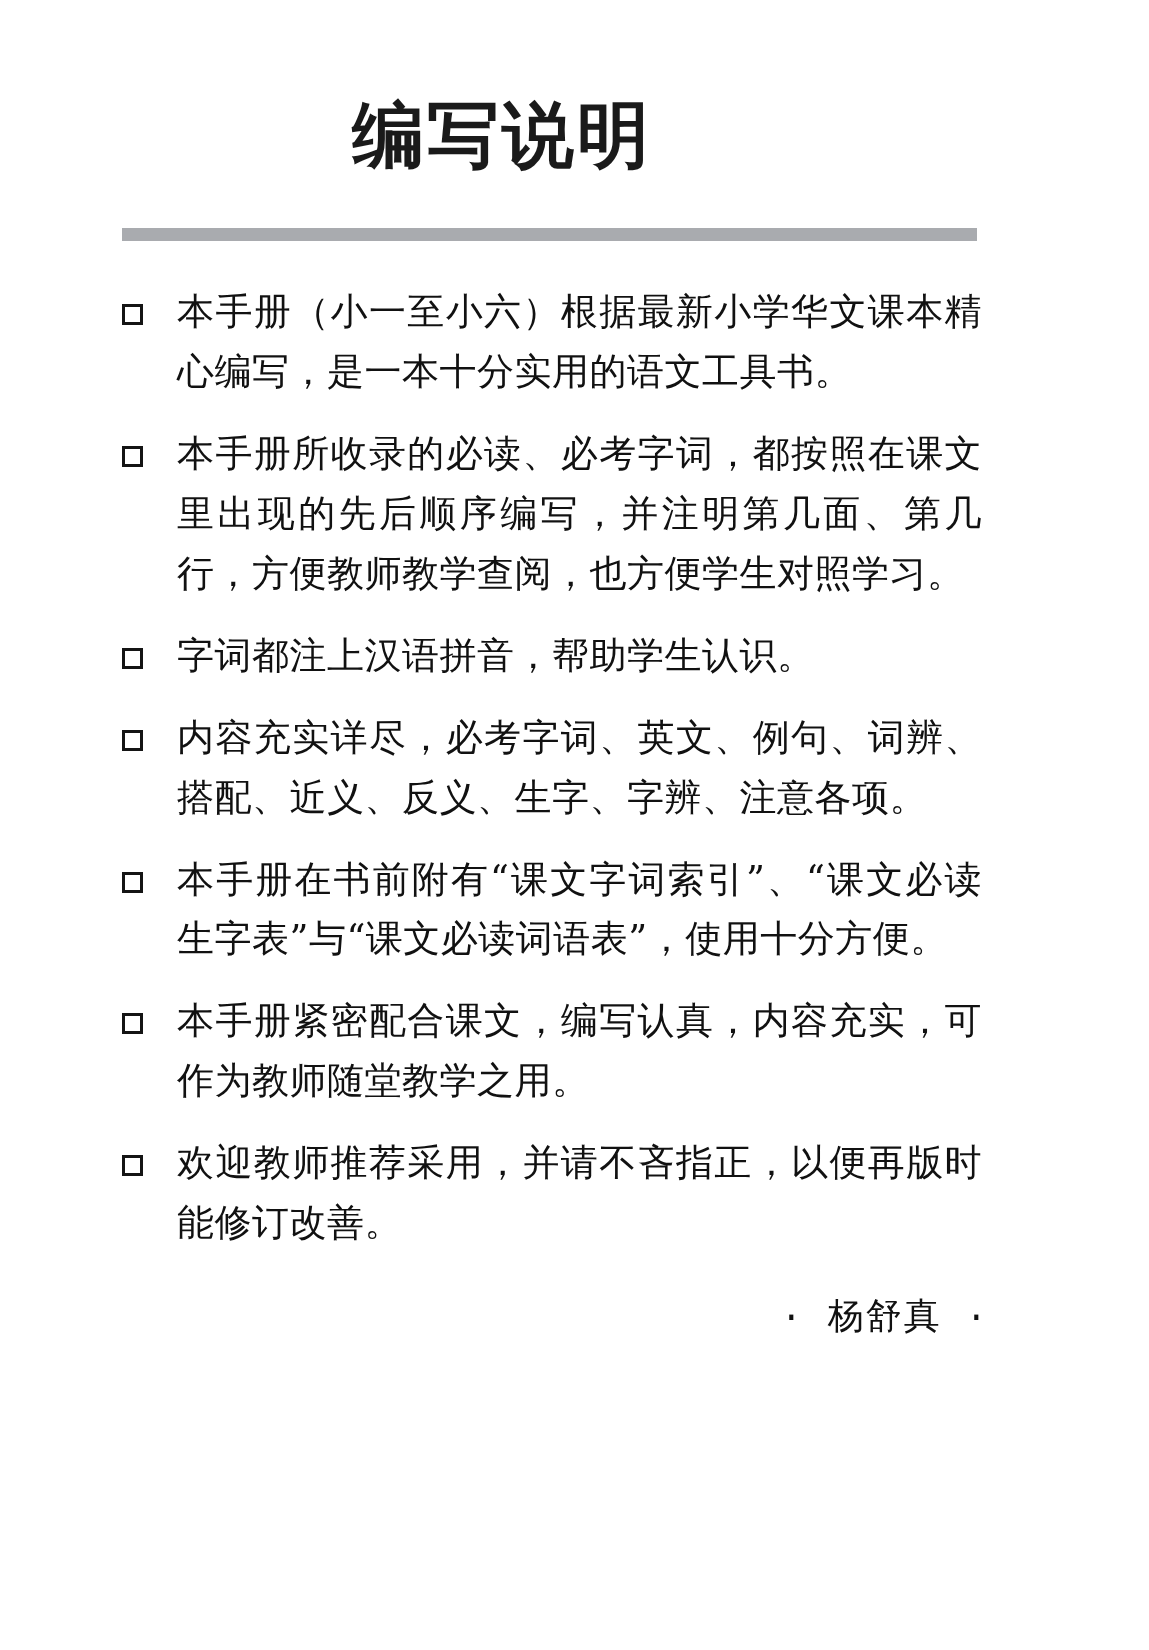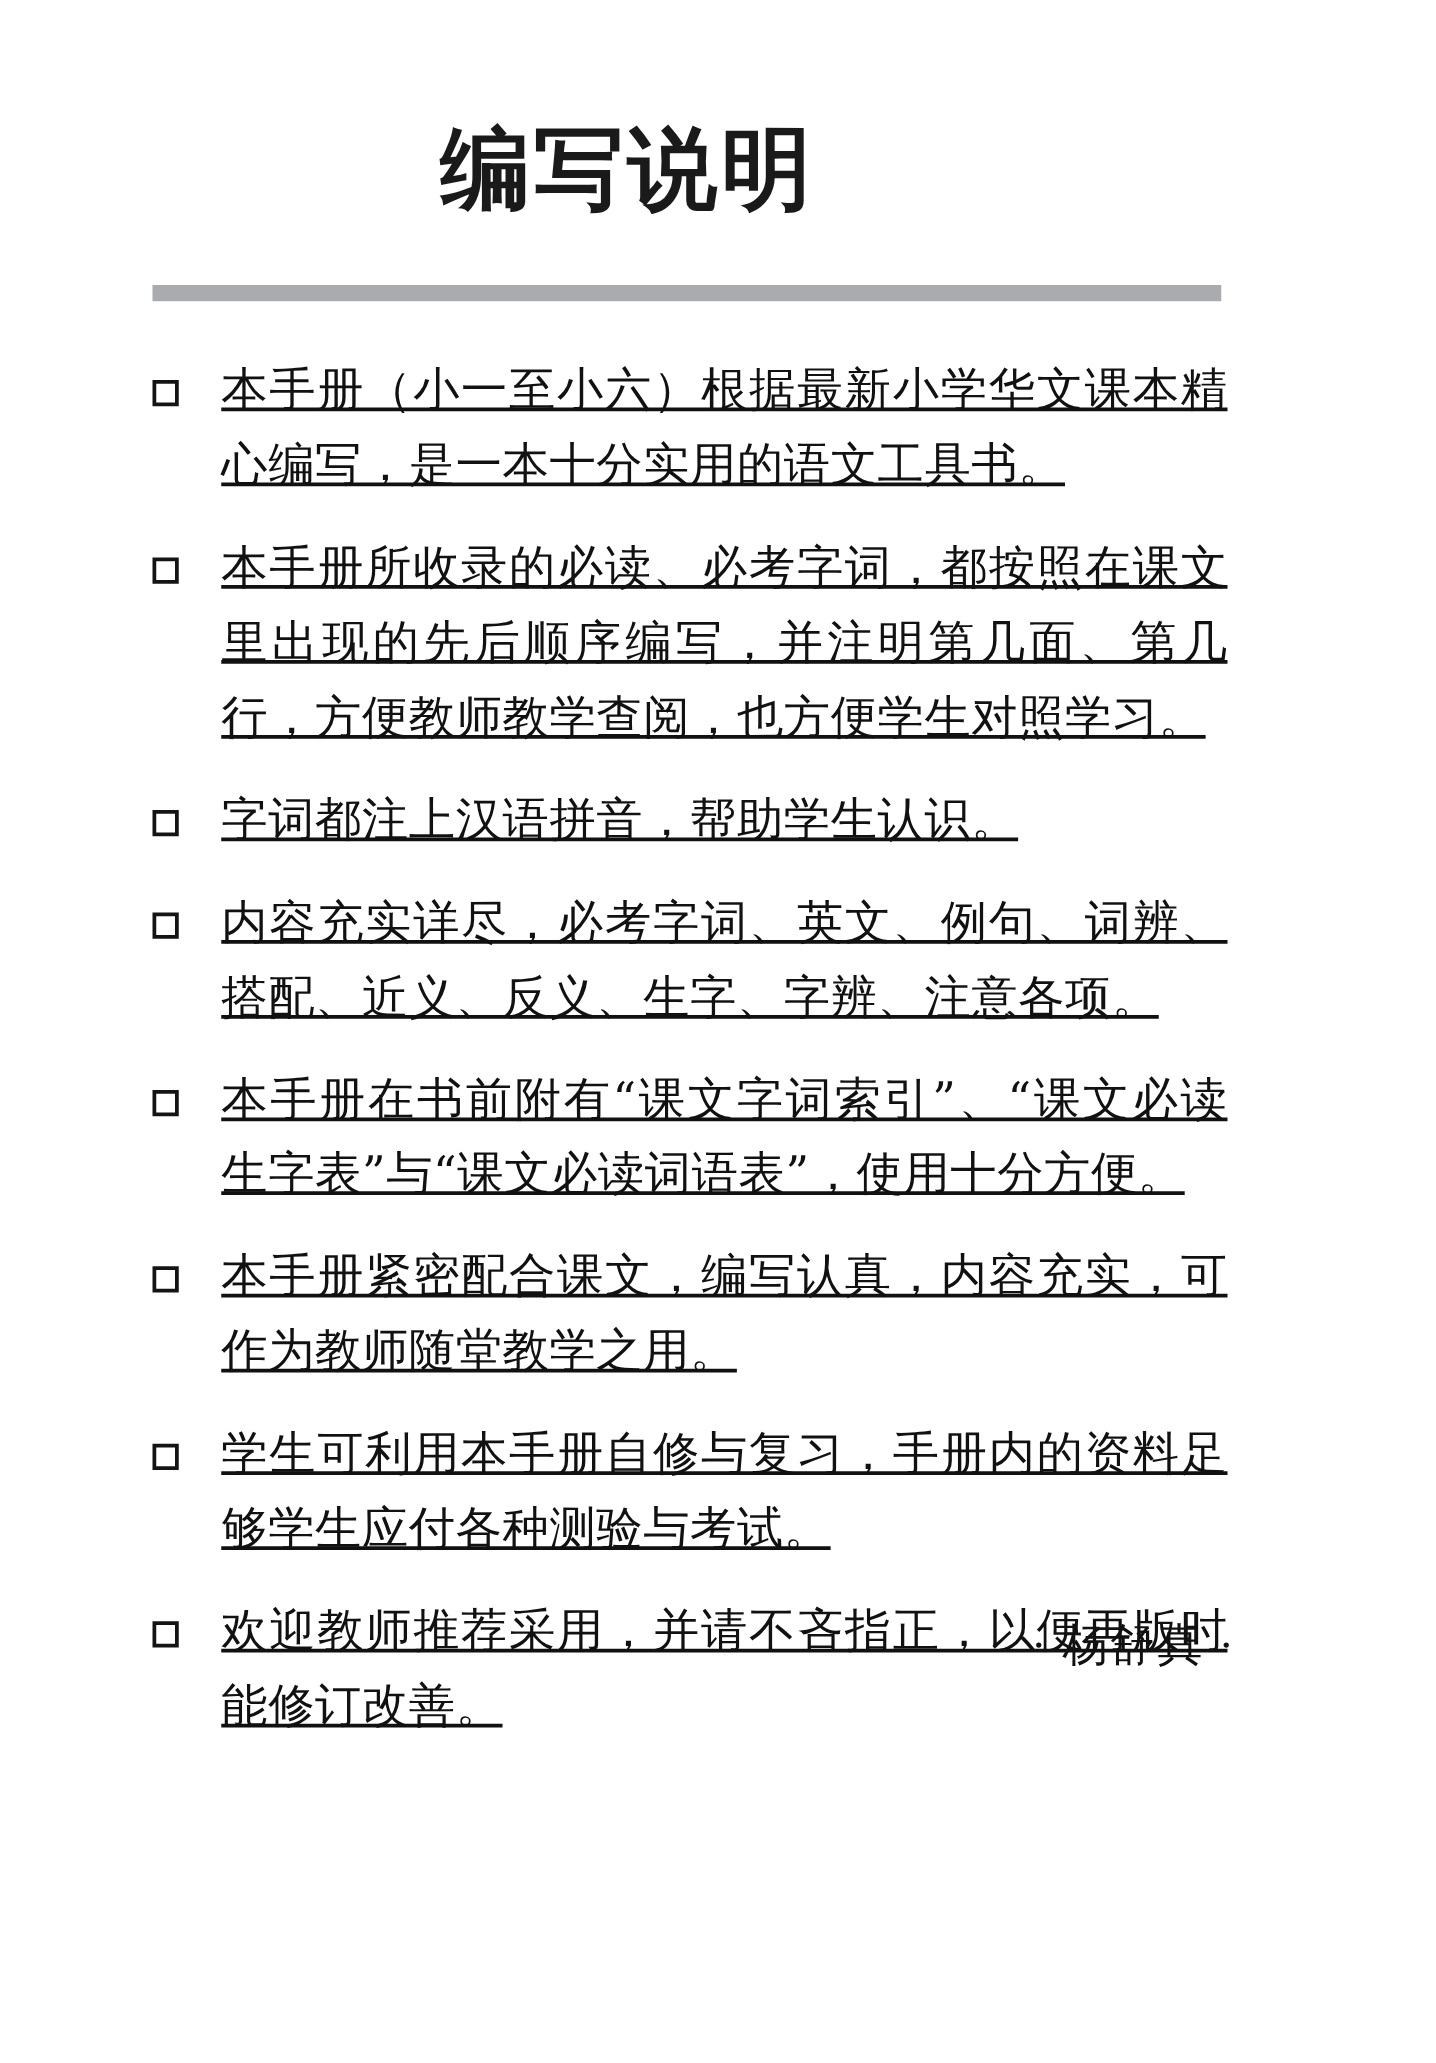--- a/index.html
+++ b/index.html
@@ -66,27 +66,26 @@
   }
   .bullet-text {
     flex: 1 1 auto;
     font-family: "DejaVu Serif", "Liberation Serif", serif;
     font-size: 37px;
     line-height: 1.62;
     letter-spacing: 0.5px;
     color: #111111;
     text-align: justify;
     text-justify: inter-character;
-    text-decoration: underline;
   }
   .signature {
     position: absolute;
     right: 160px;
     top: 1292px;
-    font-family: Liberation Serif, serif;
+    font-family: Liberation Mono, monospace;
     font-size: 36px;
     letter-spacing: 2px;
     color: #111111;
   }
 </style>
 </head>
 <body>
 
 <div class="page">
 
@@ -119,24 +118,20 @@
     <div class="bullet-item">
       <span class="bullet-box"></span>
       <span class="bullet-text">本手册在书前附有“课文字词索引”、“课文必读生字表”与“课文必读词语表”，使用十分方便。</span>
     </div>
 
     <div class="bullet-item">
       <span class="bullet-box"></span>
       <span class="bullet-text">本手册紧密配合课文，编写认真，内容充实，可作为教师随堂教学之用。</span>
     </div>
 
-    <div class="bullet-item">
-      <span class="bullet-box"></span>
-      <span class="bullet-text">学生可利用本手册自修与复习，手册内的资料足够学生应付各种测验与考试。</span>
-    </div>
 
     <div class="bullet-item">
       <span class="bullet-box"></span>
       <span class="bullet-text">欢迎教师推荐采用，并请不吝指正，以便再版时能修订改善。</span>
     </div>
 
   </div>
 
   <div class="signature">· 杨舒真 ·</div>
 

